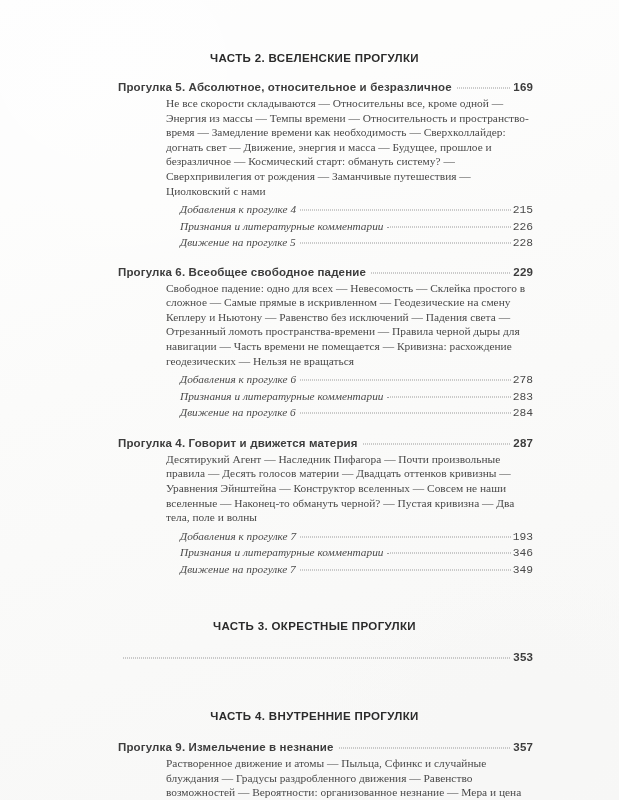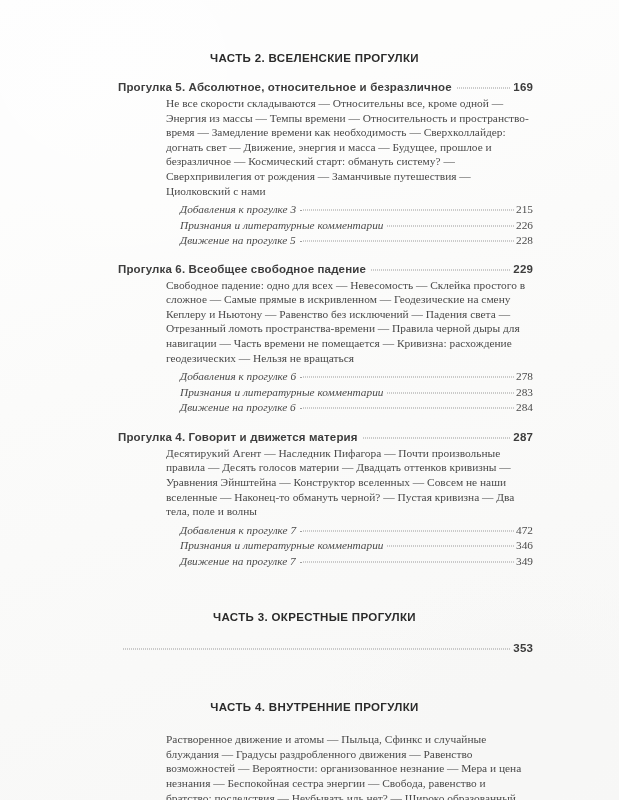--- a/index.html
+++ b/index.html
@@ -96,21 +96,21 @@
   .sub-row .leader {
     flex: 1 1 auto;
     margin: 0 2px 0 4px;
     border-bottom: 1.5px dotted #9a9a9a;
     transform: translateY(-2.5px);
     min-width: 10px;
   }
   .sub-row .pg {
     white-space: nowrap;
     font-style: normal;
-    font-family: Liberation Serif, serif;
+    font-family: Liberation Mono, monospace;
   }
 
   .chapter-block { margin-bottom: 0; margin-left: 22px; }
   .gap-5 { height: 14px; }
   .gap-6 { height: 15px; }
 </style>
 </head>
 <body>
 
 <div class="paper-texture"></div>
@@ -122,21 +122,21 @@
 
     <div class="chapter-block">
       <div class="chapter-row">
         <span class="ch-title">Прогулка 5. Абсолютное, относительное и безразличное</span>
         <span class="leader"></span>
         <span class="pg">169</span>
       </div>
       <p class="desc">Не все скорости складываются — Относительны все, кроме одной — Энергия из массы — Темпы времени — Относительность и пространство-время — Замедление времени как необходимость — Сверхколлайдер: догнать свет — Движение, энергия и масса — Будущее, прошлое и безразличное — Космический старт: обмануть систему? — Сверхпривилегия от рождения — Заманчивые путешествия — Циолковский с нами</p>
       <ul class="sub-list">
         <li class="sub-row">
-          <span class="sub-title">Добавления к прогулке 3</span>
+          <span class="sub-title">Добавления к прогулке 4</span>
           <span class="leader"></span>
           <span class="pg">215</span>
         </li>
         <li class="sub-row">
           <span class="sub-title">Признания и литературные комментарии</span>
           <span class="leader"></span>
           <span class="pg">226</span>
         </li>
         <li class="sub-row">
           <span class="sub-title">Движение на прогулке 5</span>
@@ -180,21 +180,21 @@
       <div class="chapter-row">
         <span class="ch-title">Прогулка 4. Говорит и движется материя</span>
         <span class="leader"></span>
         <span class="pg">287</span>
       </div>
       <p class="desc">Десятирукий Агент — Наследник Пифагора — Почти произвольные правила — Десять голосов материи — Двадцать оттенков кривизны — Уравнения Эйнштейна — Конструктор вселенных — Совсем не наши вселенные — Наконец-то обмануть черной? — Пустая кривизна — Два тела, поле и волны</p>
       <ul class="sub-list">
         <li class="sub-row">
           <span class="sub-title">Добавления к прогулке 7</span>
           <span class="leader"></span>
-          <span class="pg">472</span>
+          <span class="pg">193</span>
         </li>
         <li class="sub-row">
           <span class="sub-title">Признания и литературные комментарии</span>
           <span class="leader"></span>
           <span class="pg">346</span>
         </li>
         <li class="sub-row">
           <span class="sub-title">Движение на прогулке 7</span>
           <span class="leader"></span>
           <span class="pg">349</span>
@@ -209,17 +209,22 @@
       <div class="chapter-row">
         <span class="leader"></span>
         <span class="pg">353</span>
       </div>
     </div>
   </div>
 
   <div>
     <h2 class="part-heading part4">ЧАСТЬ 4. ВНУТРЕННИЕ ПРОГУЛКИ</h2>
     <div class="chapter-block">
+      <div class="chapter-row">
+        <span class="ch-title">Прогулка 9. Измельчение в незнание</span>
+        <span class="leader"></span>
+        <span class="pg">357</span>
+      </div>
       <p class="desc">Растворенное движение и атомы — Пыльца, Сфинкс и случайные блуждания — Градусы раздробленного движения — Равенство возможностей — Вероятности: организованное незнание — Мера и цена незнания — Беспокойная сестра энергии — Свобода, равенство и братство: последствия — Неубывать иль нет? — Широко образованный демон — Следы преступления Уилера — Расфасовка света — Квант действия</p>
     </div>
   </div>
 
 </div>
 
 </body></html>

